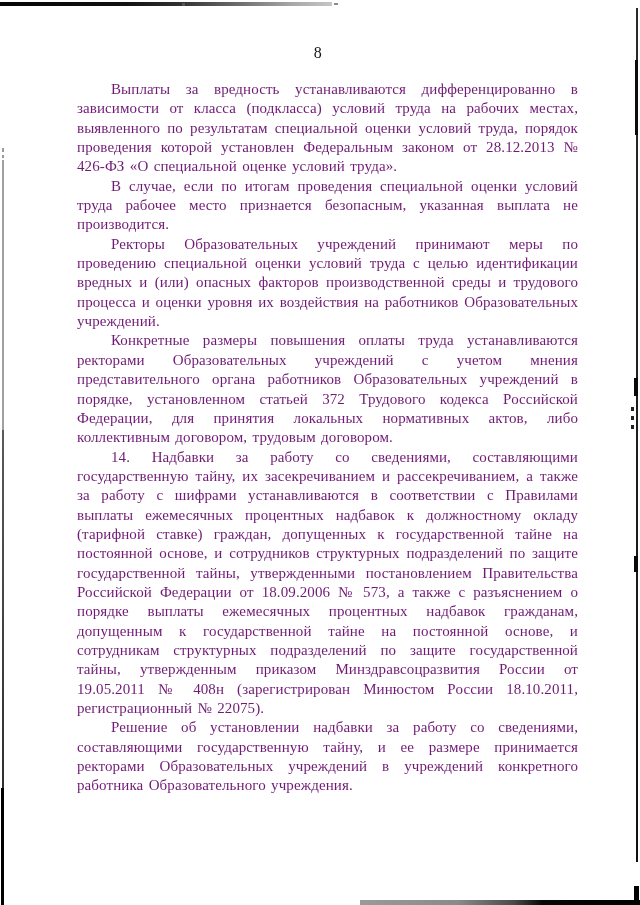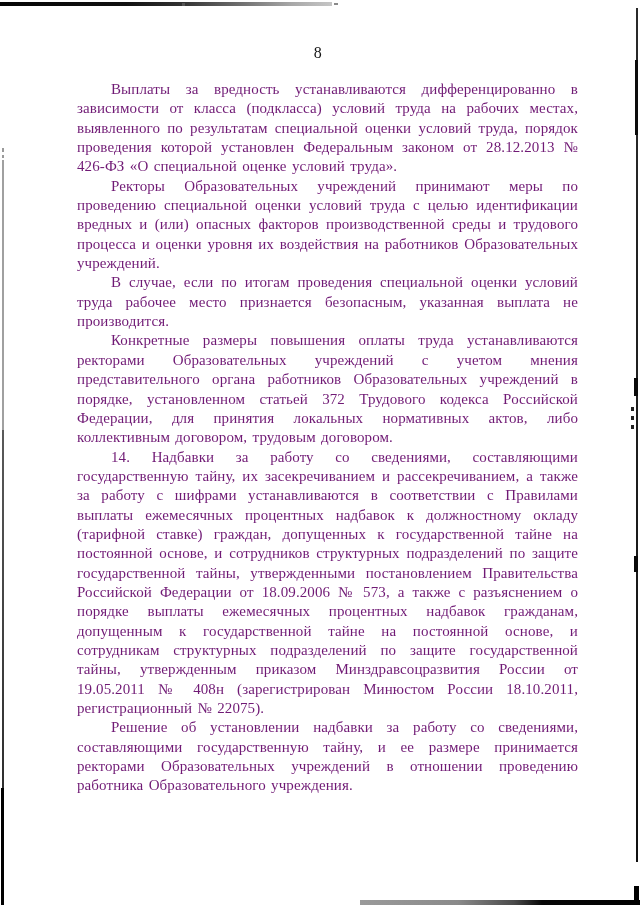--- a/index.html
+++ b/index.html
@@ -76,25 +76,25 @@
 </style>
 </head>
 <body>
 
 <div class="page">
 
   <div class="page-number">8</div>
 
   <div class="text-block">
     <p>Выплаты за вредность устанавливаются дифференцированно в зависимости от класса (подкласса) условий труда на рабочих местах, выявленного по результатам специальной оценки условий труда, порядок проведения которой установлен Федеральным законом от 28.12.2013 № 426-ФЗ «О специальной оценке условий труда».</p>
+    <p>В случае, если по итогам проведения специальной оценки условий труда рабочее место признается безопасным, указанная выплата не производится.</p>
     <p>Ректоры Образовательных учреждений принимают меры по проведению специальной оценки условий труда с целью идентификации вредных и (или) опасных факторов производственной среды и трудового процесса и оценки уровня их воздействия на работников Образовательных учреждений.</p>
-    <p>В случае, если по итогам проведения специальной оценки условий труда рабочее место признается безопасным, указанная выплата не производится.</p>
     <p>Конкретные размеры повышения оплаты труда устанавливаются ректорами Образовательных учреждений с учетом мнения представительного органа работников Образовательных учреждений в порядке, установленном статьей 372 Трудового кодекса Российской Федерации, для принятия локальных нормативных актов, либо коллективным договором, трудовым договором.</p>
     <p>14. Надбавки за работу со сведениями, составляющими государственную тайну, их засекречиванием и рассекречиванием, а также за работу с шифрами устанавливаются в соответствии с Правилами выплаты ежемесячных процентных надбавок к должностному окладу (тарифной ставке) граждан, допущенных к государственной тайне на постоянной основе, и сотрудников структурных подразделений по защите государственной тайны, утвержденными постановлением Правительства Российской Федерации от 18.09.2006 № 573, а также с разъяснением о порядке выплаты ежемесячных процентных надбавок гражданам, допущенным к государственной тайне на постоянной основе, и сотрудникам структурных подразделений по защите государственной тайны, утвержденным приказом Минздравсоцразвития России от 19.05.2011 № 408н (зарегистрирован Минюстом России 18.10.2011, регистрационный № 22075).</p>
-    <p>Решение об установлении надбавки за работу со сведениями, составляющими государственную тайну, и ее размере принимается ректорами Образовательных учреждений в отношении проведению работника Образовательного учреждения.</p>
+    <p>Решение об установлении надбавки за работу со сведениями, составляющими государственную тайну, и ее размере принимается ректорами Образовательных учреждений в учреждений конкретного работника Образовательного учреждения.</p>
   </div>
 
   <div class="art top-bar"></div>
   <div class="art top-dot-1"></div>
   <div class="art top-dot-2"></div>
   <div class="art right-line"></div>
   <div class="art right-blob-1"></div>
   <div class="art right-blob-2"></div>
   <div class="art right-blob-3"></div>
   <div class="art right-dash-1"></div>

